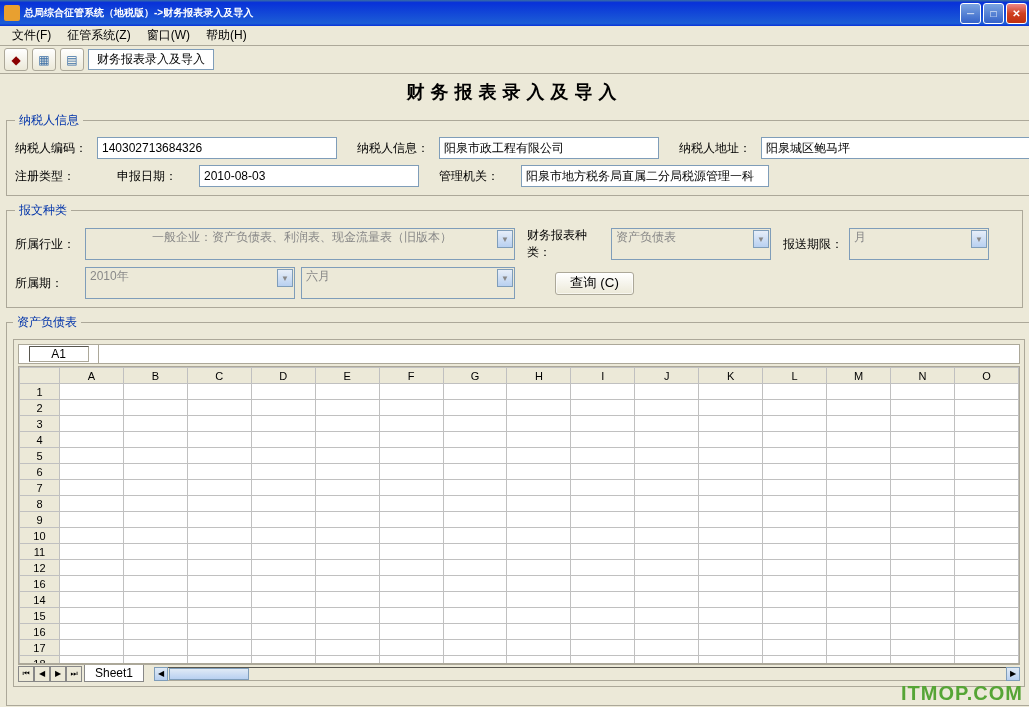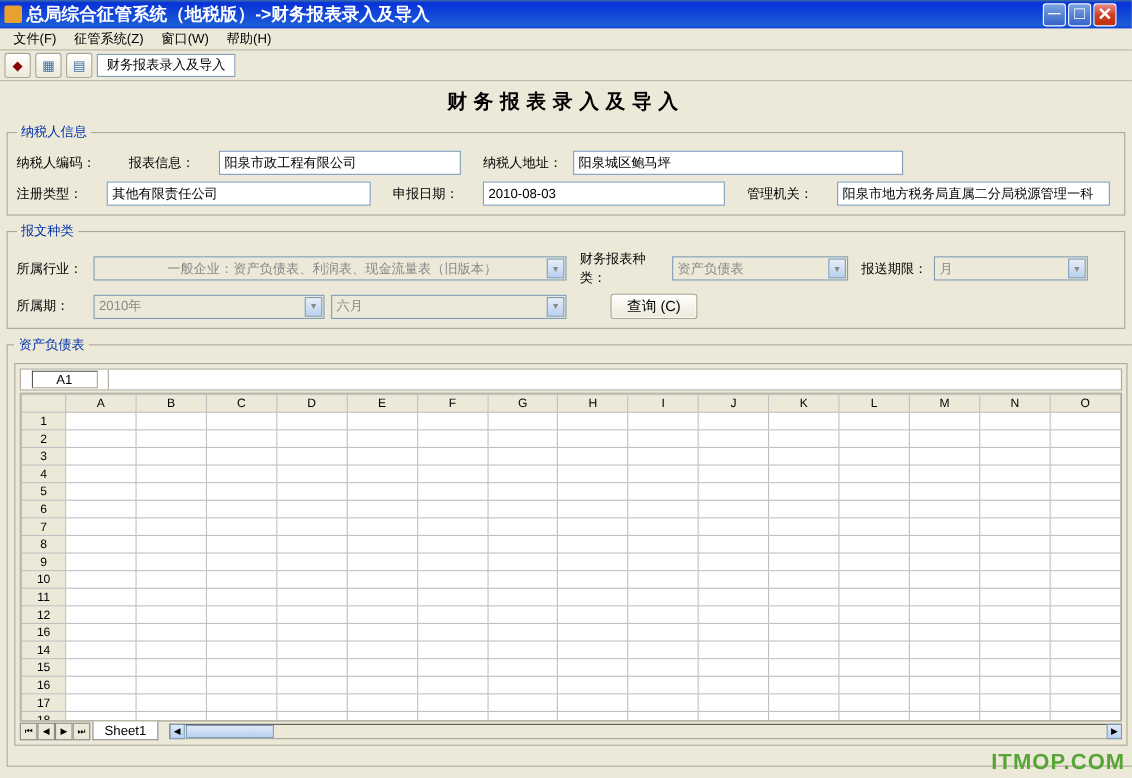--- a/index.html
+++ b/index.html
@@ -1,18 +1,18 @@
 <!DOCTYPE html>
 <html><head>
 <meta charset="utf-8">
 <style>
 * { box-sizing: border-box; margin: 0; padding: 0; }
 body { font-family: "SimSun", "宋体", Arial, sans-serif; font-size: 12px; background: #ece9d8; width: 1029px; height: 707px; overflow: hidden; position: relative; }
 
-.titlebar { height: 26px; background: linear-gradient(to bottom, #3a6ea5, #0831d9 10%, #1c5dd6 90%, #0831d9); color: #fff; display: flex; align-items: center; padding: 0 14px 0 4px; font-weight: bold; font-size: 16px; }
+.titlebar { height: 26px; background: linear-gradient(to bottom, #3a6ea5, #0831d9 10%, #1c5dd6 90%, #0831d9); color: #fff; display: flex; align-items: center; padding: 0 2px 0 4px; font-weight: bold; font-size: 10px; }
 .titlebar-icon { width: 16px; height: 16px; background: #e8a030; border-radius: 2px; margin-right: 4px; }
 .titlebar-text { flex: 1; }
 .window-controls { display: flex; gap: 2px; }
 .wc-btn { width: 21px; height: 21px; background: linear-gradient(to bottom, #7ba4e0, #3563c9); border: 1px solid #fff; border-radius: 3px; display: flex; align-items: center; justify-content: center; font-weight: bold; color: #fff; cursor: pointer; }
 .wc-btn.close { background: linear-gradient(to bottom, #e88 0%, #d04020 50%, #c03010); }
 
 .menubar { height: 20px; background: #ece9d8; display: flex; align-items: center; padding: 0 4px; border-bottom: 1px solid #aca899; }
 .menu-item { padding: 2px 8px; cursor: pointer; }
 
 .toolbar { height: 28px; background: #ece9d8; display: flex; align-items: center; padding: 2px 4px; border-bottom: 1px solid #aca899; gap: 4px; }
@@ -29,21 +29,21 @@
 .field-row { display: flex; align-items: center; margin-bottom: 6px; }
 .field-row:last-child { margin-bottom: 0; }
 .fl-label { width: 82px; text-align: left; padding-right: 4px; }
 .fl-input { height: 22px; border: 1px solid #7f9db9; background: #fff; padding: 0 4px; display: flex; align-items: center; }
 
 .w-240 { width: 240px; }
 .w-220 { width: 220px; }
 
 .gap { width: 20px; }
 
-.select { height: 22px; border: 1px solid #7f9db9; background: #fff; display: flex; align-items: center; padding-left: 4px; position: relative; }
+.select { height: 32px; border: 1px solid #7f9db9; background: #fff; display: flex; padding-left: 4px; position: relative; }
 .select.disabled { background: #ece9d8; color: #888; text-align: center; justify-content: center; }
 .select-arrow { position: absolute; right: 1px; top: 1px; width: 16px; height: 18px; background: linear-gradient(to bottom, #e7eef8, #b8d0f0); border: 1px solid #7f9db9; display: flex; align-items: center; justify-content: center; font-size: 8px; }
 
 .btn { height: 23px; padding: 0 14px; border: 1px solid #aca899; background: linear-gradient(to bottom, #fff, #ece9d8); border-radius: 3px; cursor: pointer; display: inline-flex; align-items: center; justify-content: center; box-shadow: inset 0 0 0 1px rgba(255,255,255,0.6); }
 
 .report-area { border: 1px solid #aca899; padding: 4px; height: 348px; margin-top: 4px; display: flex; flex-direction: column; }
 
 .formula-bar { display: flex; height: 20px; border: 1px solid #aca899; background: #fff; margin-bottom: 2px; }
 .cell-ref { width: 80px; text-align: center; border-right: 1px solid #aca899; display: flex; align-items: center; justify-content: center; }
 .cell-ref-inner { width: 60px; border: 1px inset #aca899; background: #fff; text-align: center; }
@@ -103,30 +103,30 @@
 </div>
 
 <div class="page-title">财务报表录入及导入</div>
 
 <div class="content">
 
   <fieldset>
     <legend>纳税人信息</legend>
     <div class="field-row">
       <div class="fl-label">纳税人编码：</div>
+      <div class="fl-input w-240">140302713684326</div>
       <div class="gap"></div>
-      <div class="fl-label">报表信息：</div>
+      <div class="fl-label">纳税人信息：</div>
       <div class="fl-input w-220">阳泉市政工程有限公司</div>
       <div class="gap"></div>
       <div class="fl-label">纳税人地址：</div>
       <div class="fl-input" style="width:300px">阳泉城区鲍马坪</div>
     </div>
     <div class="field-row">
       <div class="fl-label">注册类型：</div>
-      <div class="fl-input w-240">其他有限责任公司</div>
       <div class="gap"></div>
       <div class="fl-label">申报日期：</div>
       <div class="fl-input w-220">2010-08-03</div>
       <div class="gap"></div>
       <div class="fl-label">管理机关：</div>
       <div class="fl-input" style="width:248px">阳泉市地方税务局直属二分局税源管理一科</div>
     </div>
   </fieldset>
 
   <fieldset>

